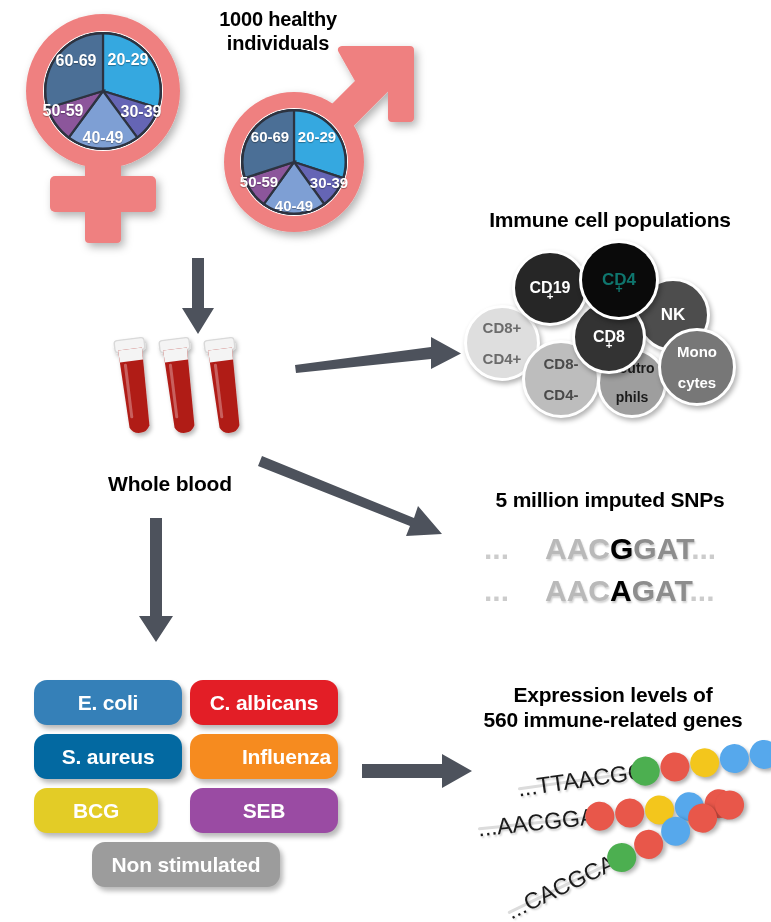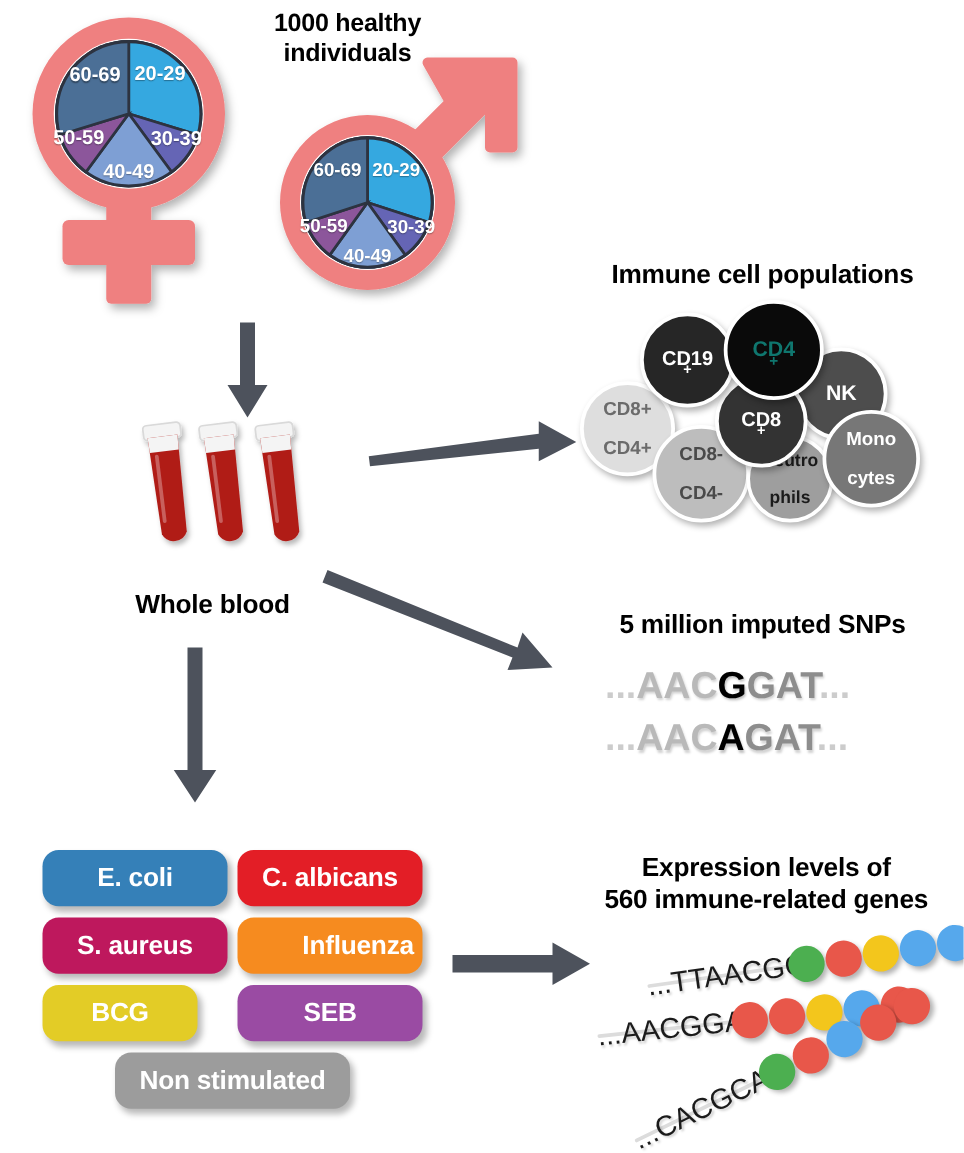--- a/index.html
+++ b/index.html
@@ -63,21 +63,21 @@
   .sup{font-size:.72em;vertical-align:super;line-height:0;}
 
   
   .snpline{
     position:absolute;
     font-family:"Liberation Sans","DejaVu Sans",sans-serif;
     font-weight:bold;
     white-space:nowrap;
     letter-spacing:0px;
   }
-  .snp-dim{color:#b9b9b9;text-shadow:1px 2px 2px rgba(0,0,0,.18);}
+  .snp-dim{color:#b9b9b9;text-shadow:1px 2px 2px rgba(0,0,0,.18);margin-left:36px;}
   .snp-mid{color:#8d8d8d;text-shadow:1px 2px 2px rgba(0,0,0,.18);}
   .snp-hi{color:#000000;text-shadow:1px 2px 2px rgba(0,0,0,.25);}
   .snp-dots{color:#cccccc;}
 
   
   .pill{
     position:absolute;
     border-radius:13px;
     display:flex;
     align-items:center;
@@ -317,21 +317,21 @@
     </div>
     <div class="snpline" style="left:14px;top:46px;font-size:30px;">
       <span class="snp-dots">...</span><span class="snp-dim">AAC</span><span class="snp-hi">A</span><span class="snp-mid">GAT</span><span class="snp-dots">...</span>
     </div>
   </div>
 
   <div class="abs" style="left:34px;top:680px;width:312px;height:215px;">
     <div class="pill" style="left:0px;top:0px;width:148px;height:45px;background:#3580b8;font-size:21px;">E. coli</div>
     <div class="pill" style="left:156px;top:0px;width:148px;height:45px;background:#e31e26;font-size:21px;">C. albicans</div>
 
-    <div class="pill" style="left:0px;top:54px;width:148px;height:45px;background:#be185d;font-size:21px;">S. aureus</div>
+    <div class="pill" style="left:0px;top:54px;width:148px;height:45px;background:#0369a1;font-size:21px;">S. aureus</div>
     <div class="pill" style="left:156px;top:54px;width:148px;height:45px;background:#f68b1f;font-size:21px;padding-left:45px;">Influenza</div>
 
     <div class="pill" style="left:0px;top:108px;width:124px;height:45px;background:#e3cc26;font-size:21px;">BCG</div>
     <div class="pill" style="left:156px;top:108px;width:148px;height:45px;background:#9a4ba3;font-size:21px;">SEB</div>
 
     <div class="pill" style="left:58px;top:162px;width:188px;height:45px;background:#9c9c9c;font-size:21px;">Non stimulated</div>
   </div>
 
   <div class="abs arrow" style="left:362px;top:752px;width:112px;height:38px;">
     <svg width="112" height="38" viewBox="0 0 112 38">

